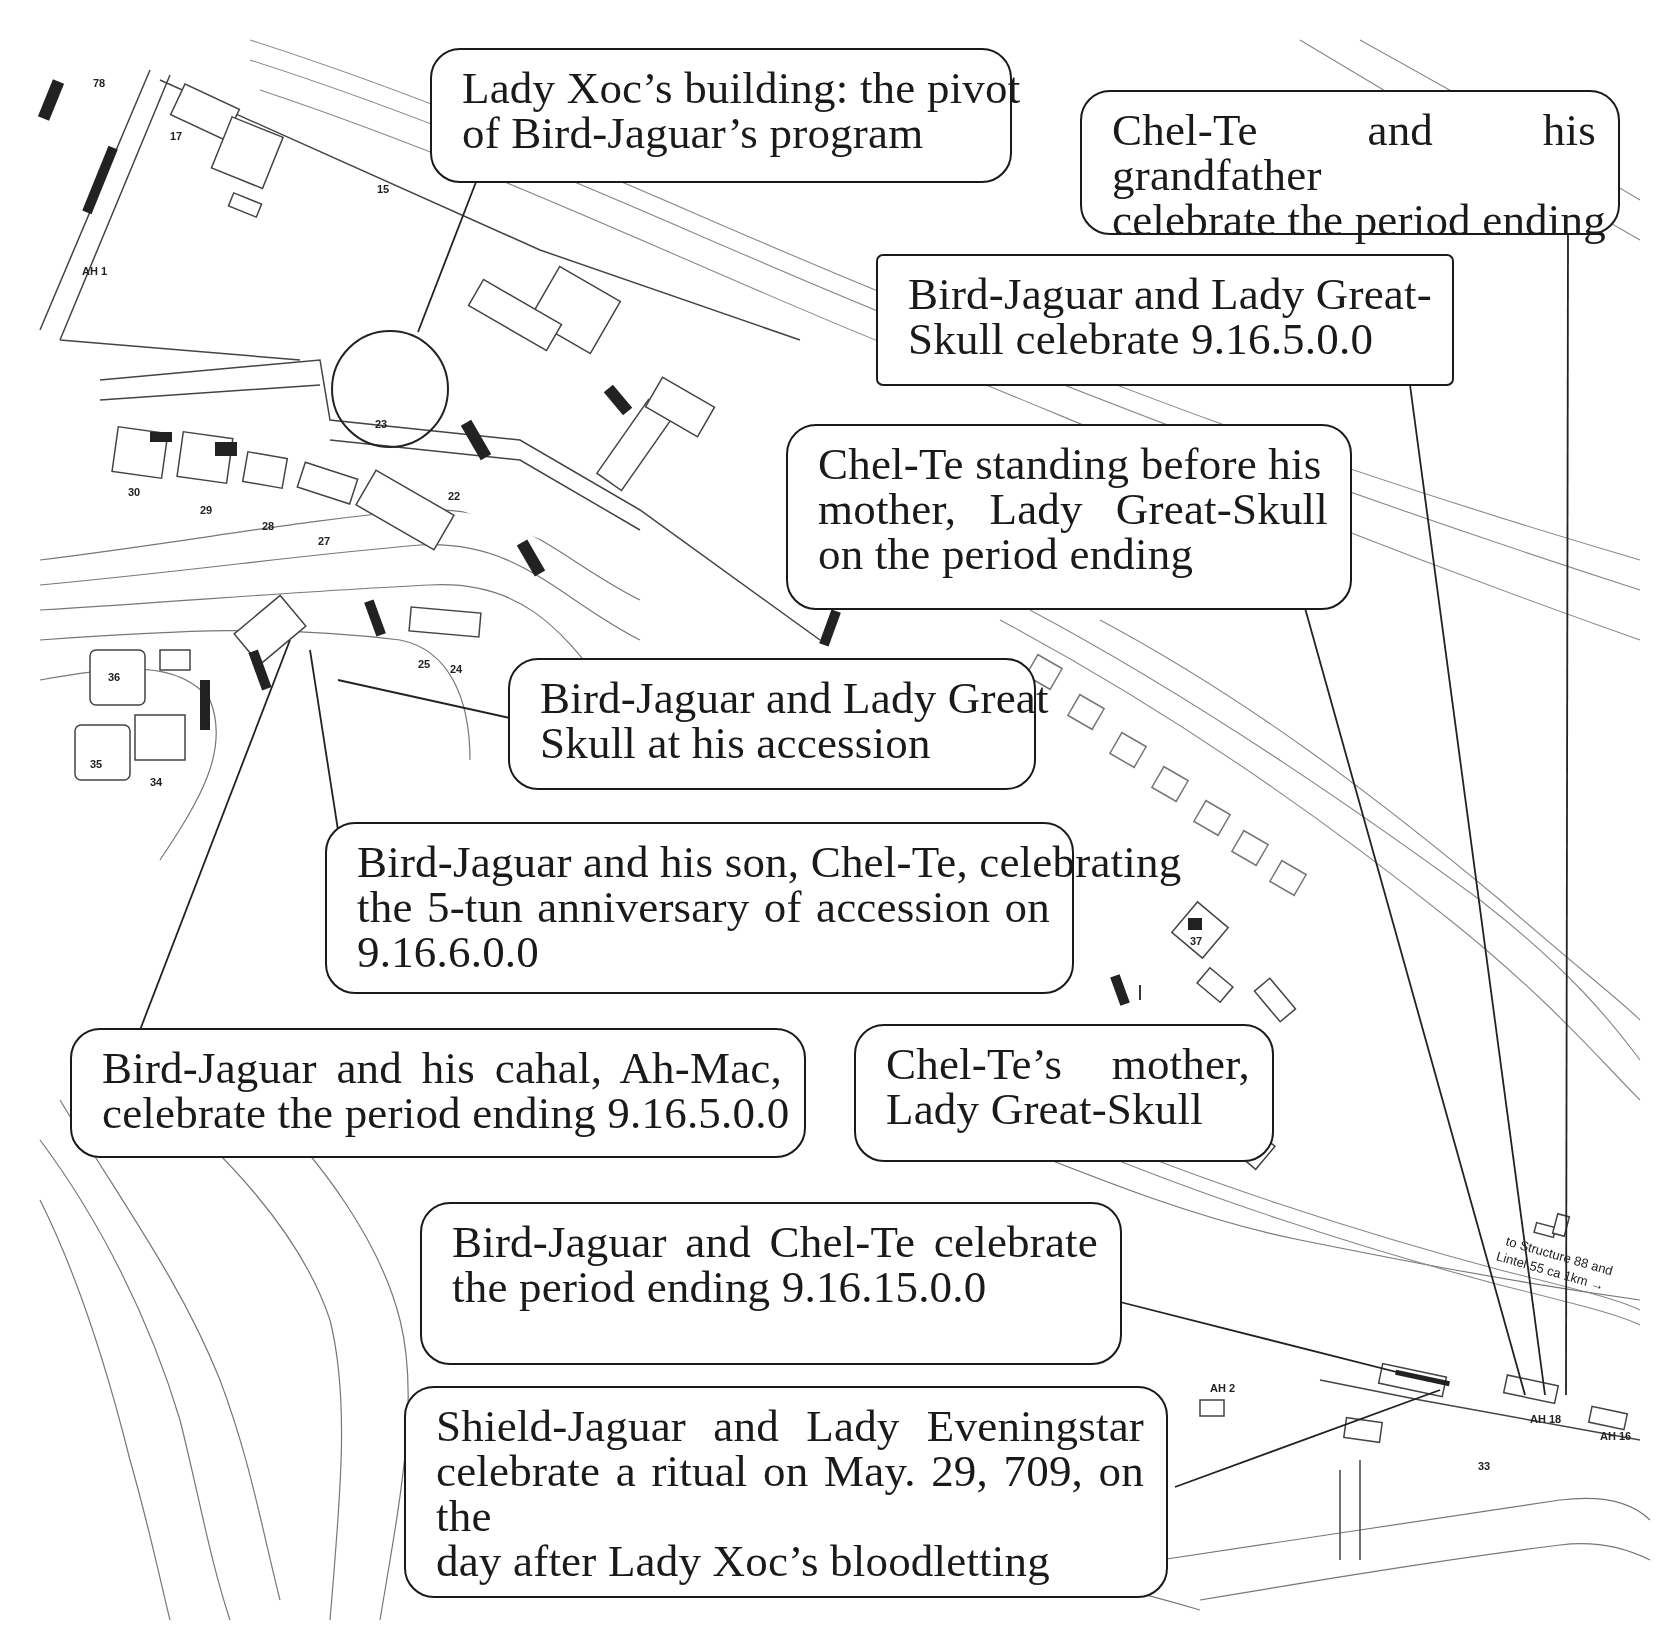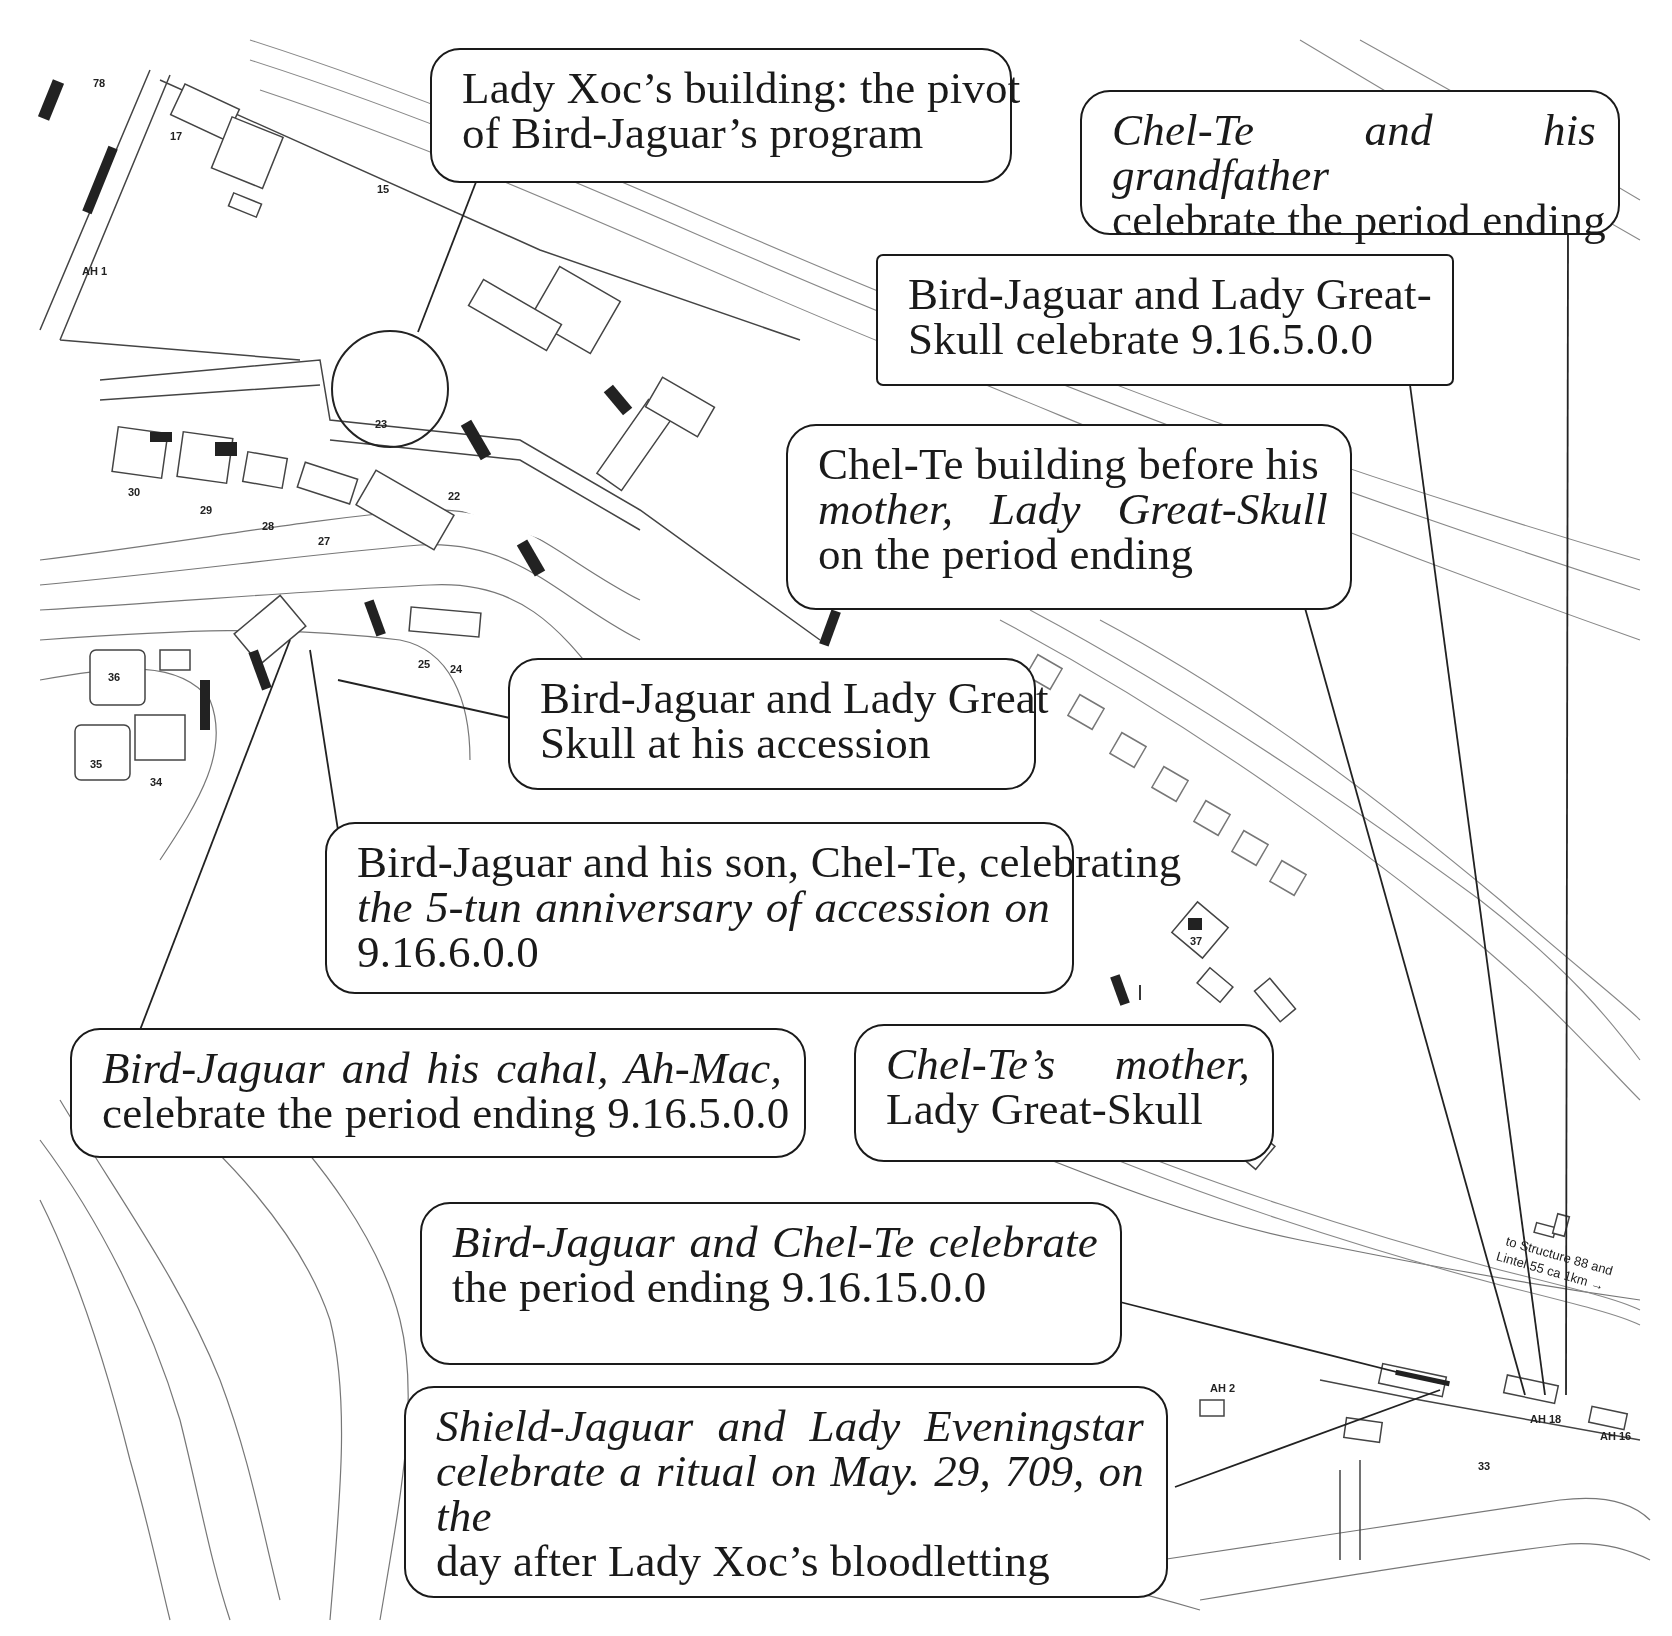--- a/index.html
+++ b/index.html
@@ -7,21 +7,21 @@
          font-family: "Liberation Serif", "DejaVu Serif", serif; color: #1a1a1a; }
   #map { position: absolute; left: 0; top: 0; width: 1672px; height: 1636px; }
   .callout {
     position: absolute; box-sizing: border-box;
     background: #ffffff; border: 2.5px solid #1a1a1a; border-radius: 30px;
     padding: 16px 22px 10px 30px;
     font-size: 45px; line-height: 45px; letter-spacing: 0.2px;
     text-align: justify; text-align-last: left;
   }
   .callout .line { display: block; white-space: nowrap; }
-  .callout .line.just { text-align: justify; text-align-last: justify; white-space: normal; font-style: italic; }
+  .callout .line.just { text-align: justify; text-align-last: justify; white-space: normal; }
   .map-label { font-family: "Liberation Sans", "DejaVu Sans", sans-serif; font-weight: bold; font-size: 11px; fill: #222; }
   .note-label { font-family: "Liberation Sans", "DejaVu Sans", sans-serif; font-size: 13px; fill: #222; }
 </style>
 </head>
 <body>
 
 <svg id="map" viewBox="0 0 1672 1636" xmlns="http://www.w3.org/2000/svg">
 
   <g fill="none" stroke="#777" stroke-width="1.2">
     <path d="M40 560 C200 540 300 520 420 510 C520 505 560 560 640 600"></path>
@@ -170,21 +170,21 @@
   <span class="line just">Chel-Te  and  his  grandfather</span>
   <span class="line">celebrate the period ending</span>
 </div>
 
 <div class="callout" style="left:876px; top:254px; width:578px; height:132px;border-radius:7px;">
   <span class="line">Bird-Jaguar and Lady Great-</span>
   <span class="line">Skull celebrate 9.16.5.0.0</span>
 </div>
 
 <div class="callout" style="left:786px; top:424px; width:566px; height:186px;">
-  <span class="line">Chel-Te building before his</span>
+  <span class="line">Chel-Te standing before his</span>
   <span class="line just">mother,  Lady  Great-Skull</span>
   <span class="line">on the period ending</span>
 </div>
 
 <div class="callout" style="left:508px; top:658px; width:528px; height:132px;">
   <span class="line">Bird-Jaguar and Lady Great</span>
   <span class="line">Skull at his accession</span>
 </div>
 
 <div class="callout" style="left:325px; top:822px; width:749px; height:172px;">

